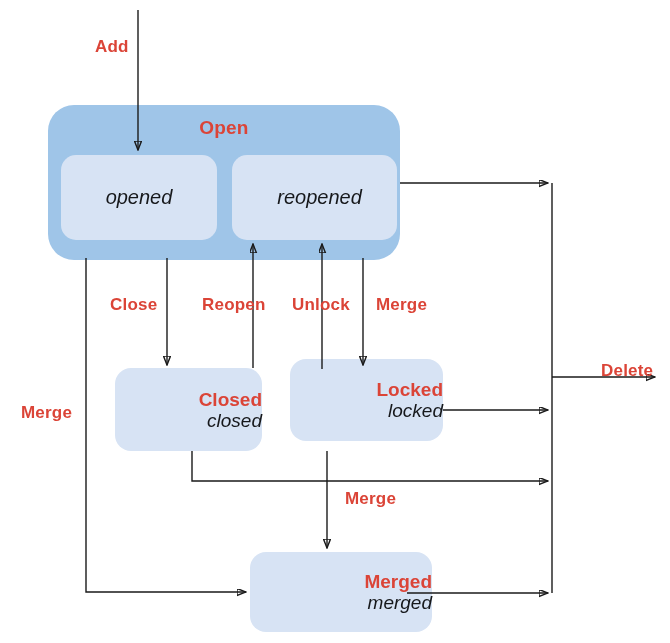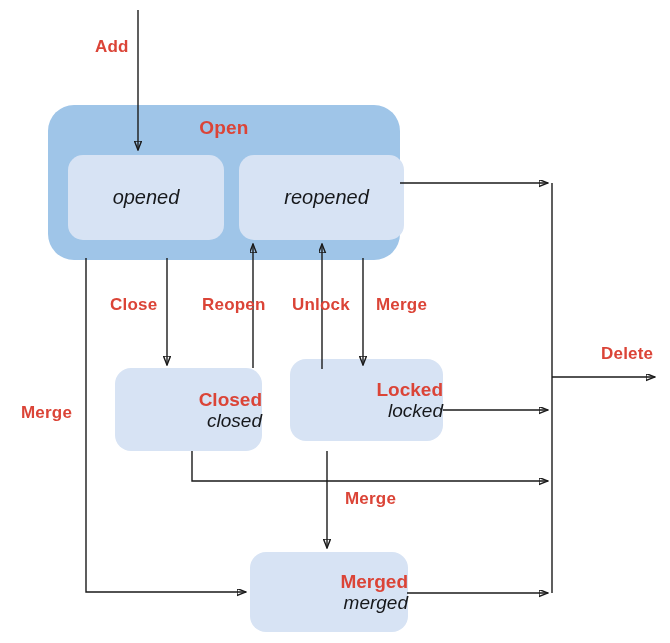--- a/index.html
+++ b/index.html
@@ -26,51 +26,51 @@
   .open-container{
     position:absolute;left:48px;top:105px;width:352px;height:155px;
     background:var(--container-blue);border-radius:26px;
   }
   .open-title{
     text-align:center;padding-top:12px;font-weight:bold;font-size:19px;
     color:var(--red);letter-spacing:.2px;
   }
   .subnode{
     position:absolute;top:50px;height:85px;background:var(--node-blue);
-    border-radius:15px;display:flex;align-items:center;justify-content:center;margin-left:7px;
+    border-radius:15px;display:flex;align-items:center;justify-content:center;
   }
   .subnode.opened{left:13px;width:156px;}
   .subnode.reopened{left:184px;width:155px;padding-left:10px;}
   .state-italic{font-style:italic;font-size:20px;color:var(--ink);}
 
   
   .state-box{
     position:absolute;background:var(--node-blue);border-radius:16px;
     display:flex;flex-direction:column;align-items:flex-end;justify-content:center;
     line-height:21px;
   }
   .state-box .title{font-weight:bold;font-size:19px;color:var(--red);}
   .state-box .sub{font-style:italic;font-size:19px;color:var(--ink);}
   .state-box.closed{left:115px;top:368px;width:147px;height:83px;}
   .state-box.locked{left:290px;top:359px;width:153px;height:82px;}
-  .state-box.merged{left:250px;top:552px;width:158px;height:80px;}
+  .state-box.merged{left:250px;top:552px;width:182px;height:80px;}
 
   
   .edge-label{
     position:absolute;font-weight:bold;font-size:17px;line-height:18px;
     color:var(--red);white-space:nowrap;letter-spacing:.2px;
   }
   .lbl-add{left:95px;top:38px;}
   .lbl-close{left:110px;top:296px;}
   .lbl-reopen{left:202px;top:296px;}
   .lbl-unlock{left:292px;top:296px;}
   .lbl-lock{left:376px;top:296px;}
   .lbl-merge-open{left:21px;top:404px;}
   .lbl-merge-locked{left:345px;top:490px;}
-  .lbl-delete{left:601px;top:345px;}
+  .lbl-delete{left:601px;top:362px;}
 </style>
 </head>
 <body>
 
 <div class="stage">
 
   <div class="nodes">
 
     <div class="open-container">
       <div class="open-title">Open</div>

